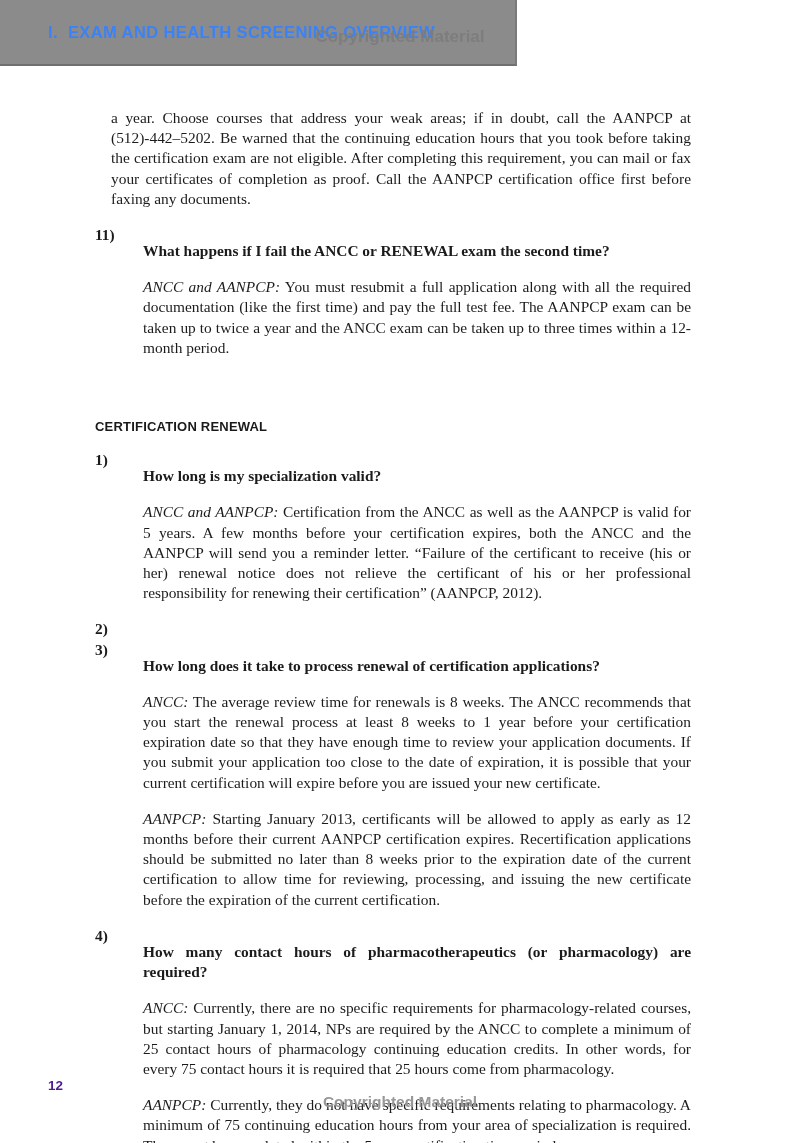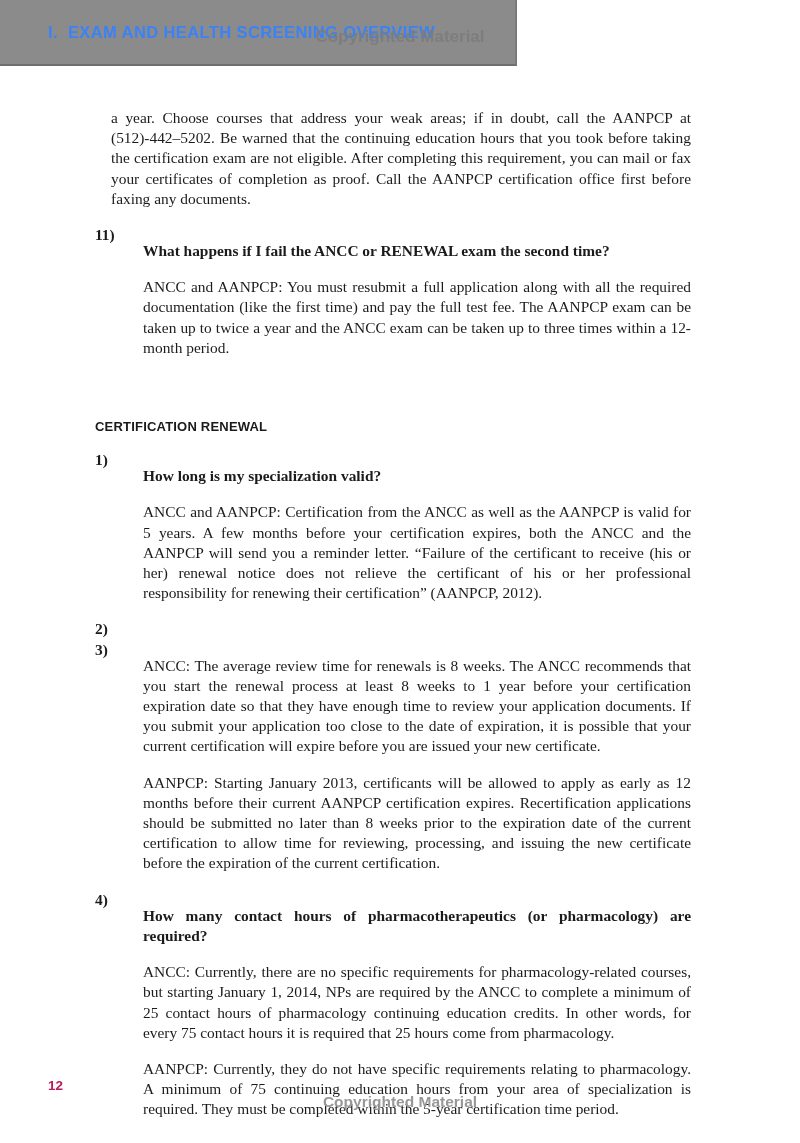--- a/index.html
+++ b/index.html
@@ -49,35 +49,35 @@
   }
   .content p { margin: 16px; text-align: justify; }
   .para-cont { margin-left: 32px; }
   .qa-item { display: flex; justify-content: space-between; }
   .qa-num {
     width: 32px; flex: 0 0 32px;
     font-weight: bold;
   }
   .qa-body { flex: 1 1 auto; min-width: 0; }
   .question { font-weight: bold; }
-  .ans-label { }
+  .ans-label { font-style: italic; }
   .section-heading {
     margin: 43px 0 13px 0;
     font-family: "Liberation Sans", sans-serif;
     font-weight: bold; font-size: 13px;
     letter-spacing: 0.2px;
     color: #1a1a1a;
   }
 
   
   .page-number {
     position: absolute; left: 48px; top: 1078px;
     font-family: "Liberation Sans", sans-serif;
     font-weight: bold; font-size: 13.5px;
-    color: #be185d;
+    color: #4c1d95;
   }
   .bottom-watermark {
     position: absolute; left: 400px; top: 1093px;
     transform: translateX(-50%);
     font-family: "Liberation Sans", sans-serif;
     font-weight: bold; font-size: 15.5px;
     color: #989898;
     white-space: nowrap;
   }
 </style>
@@ -114,20 +114,21 @@
 
     <div class="qa-item">
       <span class="qa-num">2)</span>
       <div class="qa-body">
       </div>
     </div>
 
     <div class="qa-item">
       <span class="qa-num">3)</span>
       <div class="qa-body">
+        <p class="question">How long does it take to process renewal of certification applications?</p>
         <p><span class="ans-label">ANCC:</span> <span>The average review time for renewals is 8 weeks. The ANCC recommends that you start the renewal process at least 8 weeks to 1 year before your certification expiration date so that they have enough time to review your application documents. If you submit your application too close to the date of expiration, it is possible that your current certification will expire before you are issued your new certificate.</span></p>
         <p><span class="ans-label">AANPCP:</span> <span>Starting January 2013, certificants will be allowed to apply as early as 12 months before their current AANPCP certification expires. Recertification applications should be submitted no later than 8 weeks prior to the expiration date of the current certification to allow time for reviewing, processing, and issuing the new certificate before the expiration of the current certification.</span></p>
       </div>
     </div>
 
     <div class="qa-item">
       <span class="qa-num">4)</span>
       <div class="qa-body">
         <p class="question">How many contact hours of pharmacotherapeutics (or pharmacology) are required?</p>
         <p><span class="ans-label">ANCC:</span> <span>Currently, there are no specific requirements for pharmacology-related courses, but starting January 1, 2014, NPs are required by the ANCC to complete a minimum of 25 contact hours of pharmacology continuing education credits. In other words, for every 75 contact hours it is required that 25 hours come from pharmacology.</span></p>

